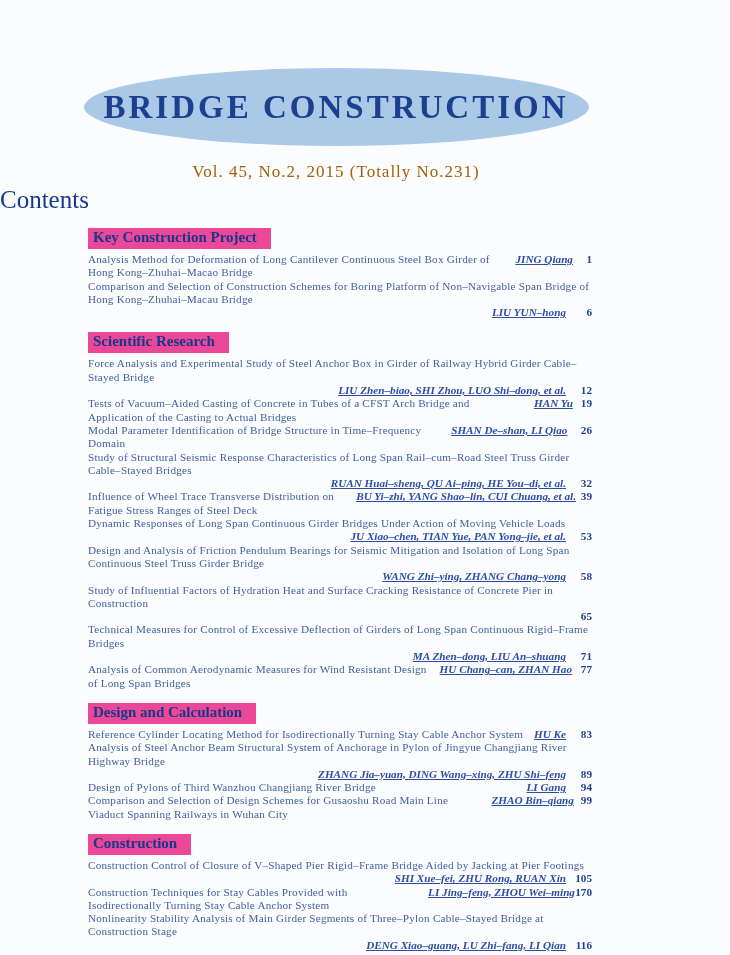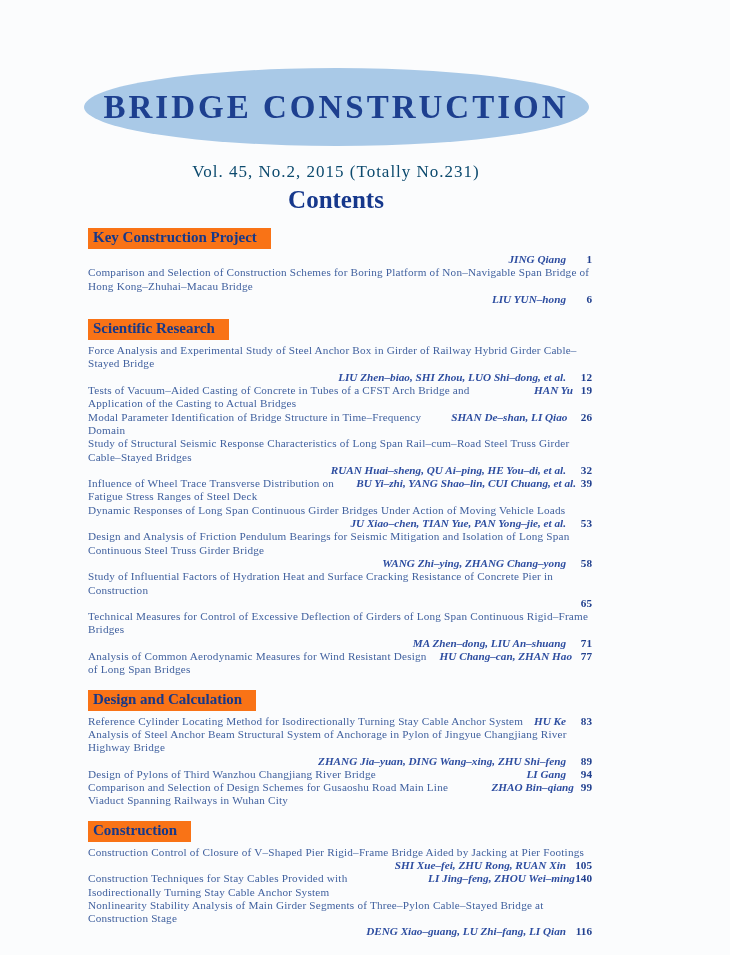--- a/index.html
+++ b/index.html
@@ -17,46 +17,47 @@
   .ellipse {
     width:505px; height:78px; margin:0 auto;
     background:#a9c9e7; border-radius:50%;
     display:flex; align-items:center; justify-content:center;
   }
   .journal-title {
     color:#1d3f8f; font-size:33px; font-weight:bold; letter-spacing:3px;
     white-space:nowrap;
   }
   .issue-line {
-    text-align:center; color:#0c4a6e; font-size:17px;
+    text-align:center; color:#a16207; font-size:17px;
     margin-top:16px; letter-spacing:1px;
   }
   .contents-title {
-    text-align:center; color:#16388c; font-size:25px; font-weight:bold;
+    text-align:left; color:#16388c; font-size:25px; font-weight:normal;
     margin-top:4px;
   }
 
   
   .toc { margin:14px 80px 0 88px; }
   .toc-section { margin-bottom:13px; }
   .chip {
     display:inline-block;
-    background:#f97316; color:#15388a;
+    background:#ec4899; color:#15388a;
     font-size:15px; font-weight:bold;
     padding:1px 14px 3px 5px;
     margin-bottom:4px;
   }
   .entry { font-size:11.2px; color:#41619f; }
   .l1 { display:flex; align-items:baseline; line-height:13.3px; }
   .l2 { display:flex; align-items:baseline; justify-content:flex-end; line-height:13.3px; }
   .t  { letter-spacing:0.2px; }
   .a  {
     margin-left:auto; padding-left:10px;
     font-weight:bold; font-style:italic; color:#2d4da0;
     white-space:nowrap;
+    text-decoration:underline;
   }
   .l2 .a { margin-left:0;text-align:center; }
   .p  {
     width:26px; text-align:right;
     font-weight:bold; color:#22418f; font-style:normal;
     white-space:nowrap;
   }
 
   
   .footer {
@@ -82,20 +83,21 @@
     <div class="ellipse">
       <span class="journal-title">BRIDGE CONSTRUCTION</span>
     </div>
     <div class="issue-line">Vol. 45,  No.2,  2015  (Totally No.231)</div>
     <div class="contents-title">Contents</div>
   </div>
 
   <div class="toc">
       <section class="toc-section"><div class="chip">Key Construction Project</div><div class="entry">
           <div class="l1">
+            <span class="t">Analysis Method for Deformation of Long Cantilever Continuous Steel Box Girder of Hong Kong–Zhuhai–Macao Bridge</span>
             <span class="a">JING Qiang</span>
             <span class="p">1</span>
           </div>
         </div><div class="entry">
           <div class="l1">
             <span class="t">Comparison and Selection of Construction Schemes for Boring Platform of Non–Navigable Span Bridge of Hong Kong–Zhuhai–Macau Bridge</span>
           </div>
           <div class="l2">
             <span class="a">LIU YUN–hong</span>
             <span class="p">6</span>
@@ -206,21 +208,21 @@
             <span class="t">Construction Control of Closure of V–Shaped Pier Rigid–Frame Bridge Aided by Jacking at Pier Footings</span>
           </div>
           <div class="l2">
             <span class="a">SHI Xue–fei, ZHU Rong, RUAN Xin</span>
             <span class="p">105</span>
           </div>
         </div><div class="entry">
           <div class="l1">
             <span class="t">Construction Techniques for Stay Cables Provided with Isodirectionally Turning Stay Cable Anchor System</span>
             <span class="a">LI Jing–feng, ZHOU Wei–ming</span>
-            <span class="p">140</span>
+            <span class="p">170</span>
           </div>
         </div><div class="entry">
           <div class="l1">
             <span class="t">Nonlinearity Stability Analysis of Main Girder Segments of Three–Pylon Cable–Stayed Bridge at Construction Stage</span>
           </div>
           <div class="l2">
             <span class="a">DENG Xiao–guang, LU Zhi–fang, LI Qian</span>
             <span class="p">116</span>
           </div>
         </div></section>

